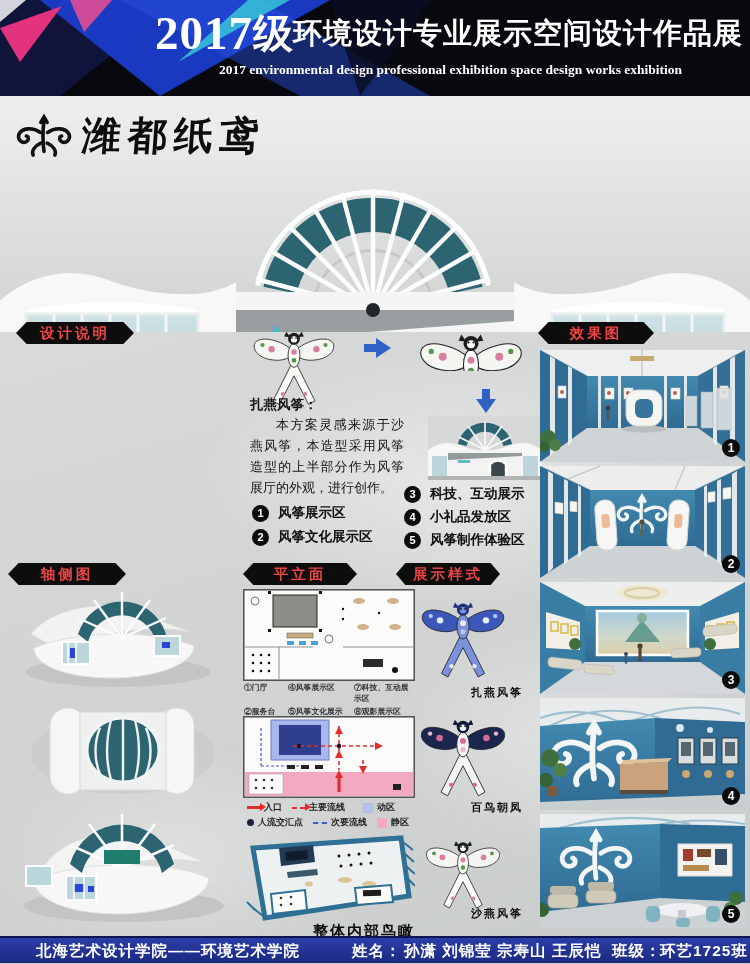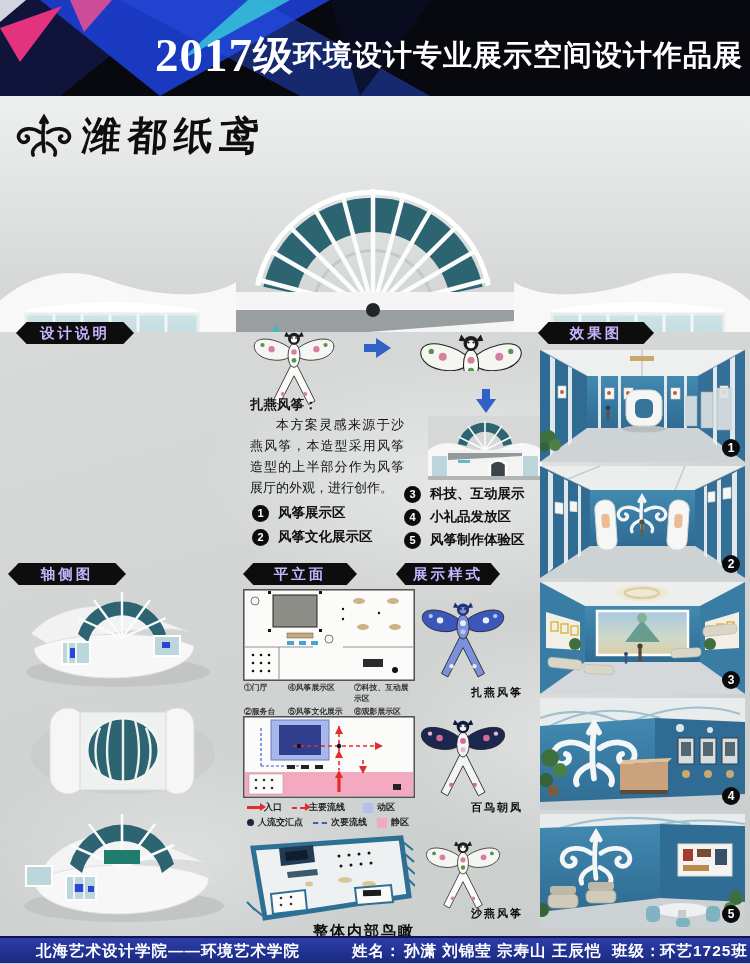--- a/index.html
+++ b/index.html
@@ -5,31 +5,31 @@
   html,body{margin:0;padding:0;background:#9a9a9a;}
   #poster{position:relative;width:750px;height:964px;margin:0 auto;overflow:hidden;
     background:linear-gradient(165deg,#dddfde 0%,#d4d7d6 45%,#c9cdcc 100%);
     font-family:"Liberation Sans",sans-serif;color:#141414;}
   .abs{position:absolute;}
   
   .swirl{position:absolute;border-radius:50%;pointer-events:none;
     background:radial-gradient(closest-side,rgba(255,255,255,.8),rgba(255,255,255,0));}
   
   .header{position:absolute;left:0;top:0;width:750px;height:96px;background:#08080f;}
-  .title-line{position:absolute;left:155px;right:12px;top:6px;text-align:center;white-space:nowrap;color:#fff;margin-top:22px;}
+  .title-line{position:absolute;left:155px;right:12px;top:6px;text-align:center;white-space:nowrap;color:#fff;}
   .t-num{font-family:"Liberation Serif",serif;font-weight:bold;font-size:47px;letter-spacing:1px;}
   .t-grade{font-weight:bold;font-size:40px;vertical-align:2px;}
   .t-main{font-weight:bold;font-size:29px;vertical-align:6px;letter-spacing:1px;}
   .subtitle{position:absolute;left:155px;right:4px;top:62px;text-align:center;color:#fff;
     font-family:"Liberation Serif",serif;font-weight:bold;font-size:13.5px;}
   
   .logo-text{font-family:"DejaVu Serif",serif;font-weight:bold;font-size:39px;color:#0d0d0d;
     letter-spacing:7px;transform:skewX(-4deg);}
   
-  .banner{position:absolute;height:22px;line-height:23px;background:#0d0d0d;color:#c4b5fd;
+  .banner{position:absolute;height:22px;line-height:23px;background:#0d0d0d;color:#ef4444;
     font-size:14.5px;font-weight:bold;text-align:center;letter-spacing:3px;
     clip-path:polygon(0 50%,9% 0,91% 0,100% 50%,91% 100%,9% 100%);}
   
   .dn-body{position:absolute;left:9px;top:345px;width:229px;font-size:12.7px;line-height:19.4px;
     text-align:justify;text-indent:2em;color:#161616;font-weight:500;}
   .concept-title{position:absolute;left:250px;top:396px;font-size:13.5px;font-weight:bold;}
   .concept-body{position:absolute;left:250px;top:414px;width:154px;font-size:13px;line-height:21px;
     text-align:justify;text-indent:2em;font-weight:500;}
   
   .zone{position:absolute;display:flex;align-items:center;gap:9px;font-size:13.5px;font-weight:bold;color:#0e0e0e;}
@@ -137,20 +137,21 @@
       <polygon points="0,0 180,0 60,96 0,96" fill="#10143a"></polygon>
       <polygon points="40,0 330,0 160,96" fill="#1b3ed0" opacity=".92"></polygon>
       <polygon points="120,0 260,0 430,96 300,96" fill="#2a52e2" opacity=".45"></polygon>
       <polygon points="0,28 62,6 20,62" fill="#e3337e"></polygon>
       <polygon points="70,0 112,0 84,32" fill="#ef4f93" opacity=".85"></polygon>
       <polygon points="248,0 290,0 178,62" fill="#37c4d8" opacity=".85"></polygon>
       <polygon points="330,0 432,0 360,96" fill="#0a0d22" opacity=".8"></polygon>
       <polygon points="0,0 26,0 0,22" fill="#e9e9ef" opacity=".9"></polygon>
     </svg>
     <div class="title-line"><span class="t-num">2017</span><span class="t-grade">级</span><span class="t-main">环境设计专业展示空间设计作品展</span></div>
+    <div class="subtitle">2017 environmental design professional exhibition space design works exhibition</div>
   </div>
 
   <svg class="abs" style="left:0;top:96px;" width="750" height="236" viewBox="0 0 750 236">
     <rect x="0" y="0" width="750" height="236" fill="url(#skyG)"></rect>
 
     <g transform="translate(373,214)">
       <path d="M-115.4,-24.5 A118,118 0 0 1 115.4,-24.5" fill="none" stroke="#ffffff" stroke-width="5"></path>
       <path d="M-109.6,-23.3 A112,112 0 0 1 109.6,-23.3 L76.3,-16.2 A78,78 0 0 0 -76.3,-16.2 Z" fill="#2d6472"></path>
       <path d="M-58.7,-11.9 A60,60 0 0 1 58.7,-11.9" fill="none" stroke="#c3c9ca" stroke-width="3"></path>
       <g stroke="#fbfcfc" stroke-width="4.5">

